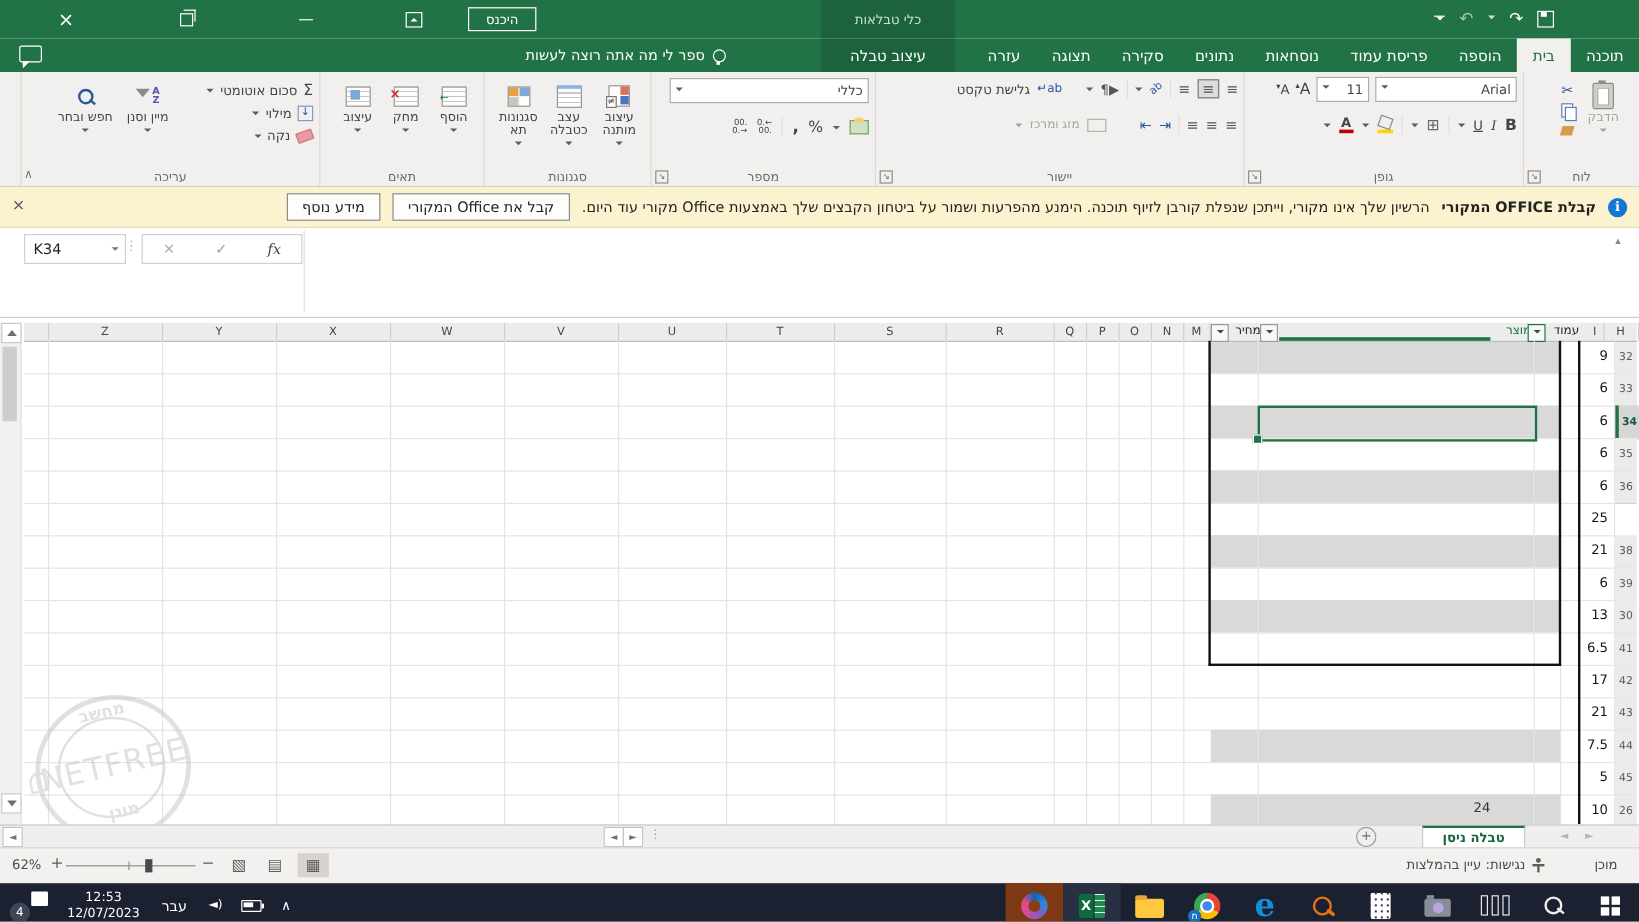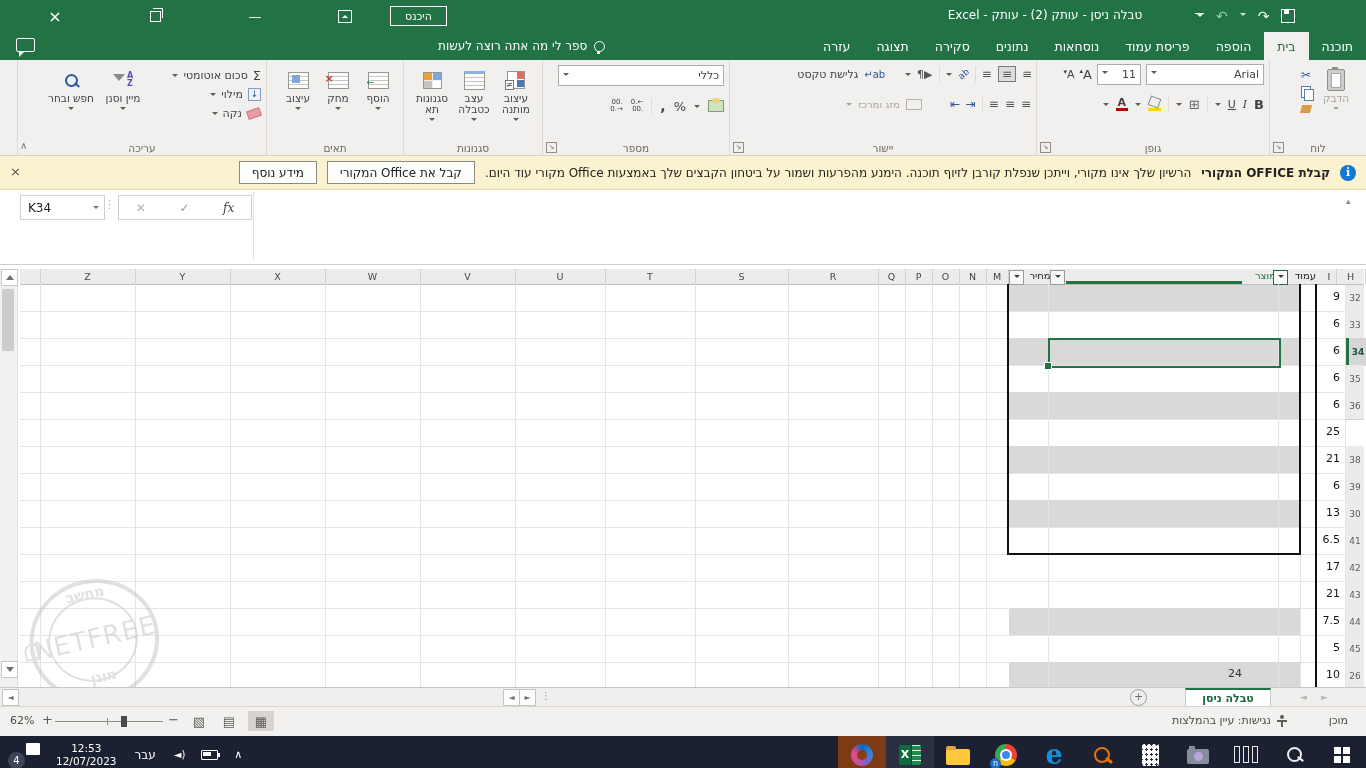--- a/index.html
+++ b/index.html
@@ -153,33 +153,36 @@
     <div class="winbtn" style="left:132px">
         <span class="restore"></span>
       </div>
     <div class="winbtn" style="left:232px;font-size:13px">—</div>
     <div class="winbtn" style="left:322px">
       <span style="width:12px;height:11px;border:1.5px solid #fff;display:flex;align-items:center;justify-content:center">
         <span style="border:3px solid transparent;border-bottom-color:#fff;margin-top:-3px"></span>
         </span>
     </div>
     <div class="signin">היכנס</div>
-    <div class="title-txt rtl">טבלה ניסן - עותק (2) - עותק  -  Excel</div>
     <div class="qat">
       <span style="display:flex;flex-direction:column;align-items:center">
         <span style="width:9px;border-top:1.5px solid #fff"></span>
           <span class="caret" style="border-top-color:#fff"></span>
         </span>
       <span style="color:#9fc8b2;font-size:14px">↶</span>
       <span class="caret"></span>
       <span style="font-size:14px">↷</span>
       <span class="floppy"></span>
     </div>
   </div>
 
+  <div class="ctx">
+    <div class="t1">כלי טבלאות</div>
+    <div class="t2">עיצוב טבלה</div>
+  </div>
 
   <div class="tabrow">
     <div id="tab-strip">
       <div class="rtab">תוכנה</div>
     <div class="rtab active">בית</div>
         <div class="rtab">הוספה</div>
         <div class="rtab">פריסת עמוד</div>
         <div class="rtab">נוסחאות</div>
         <div class="rtab">נתונים</div>
         <div class="rtab">סקירה</div>

